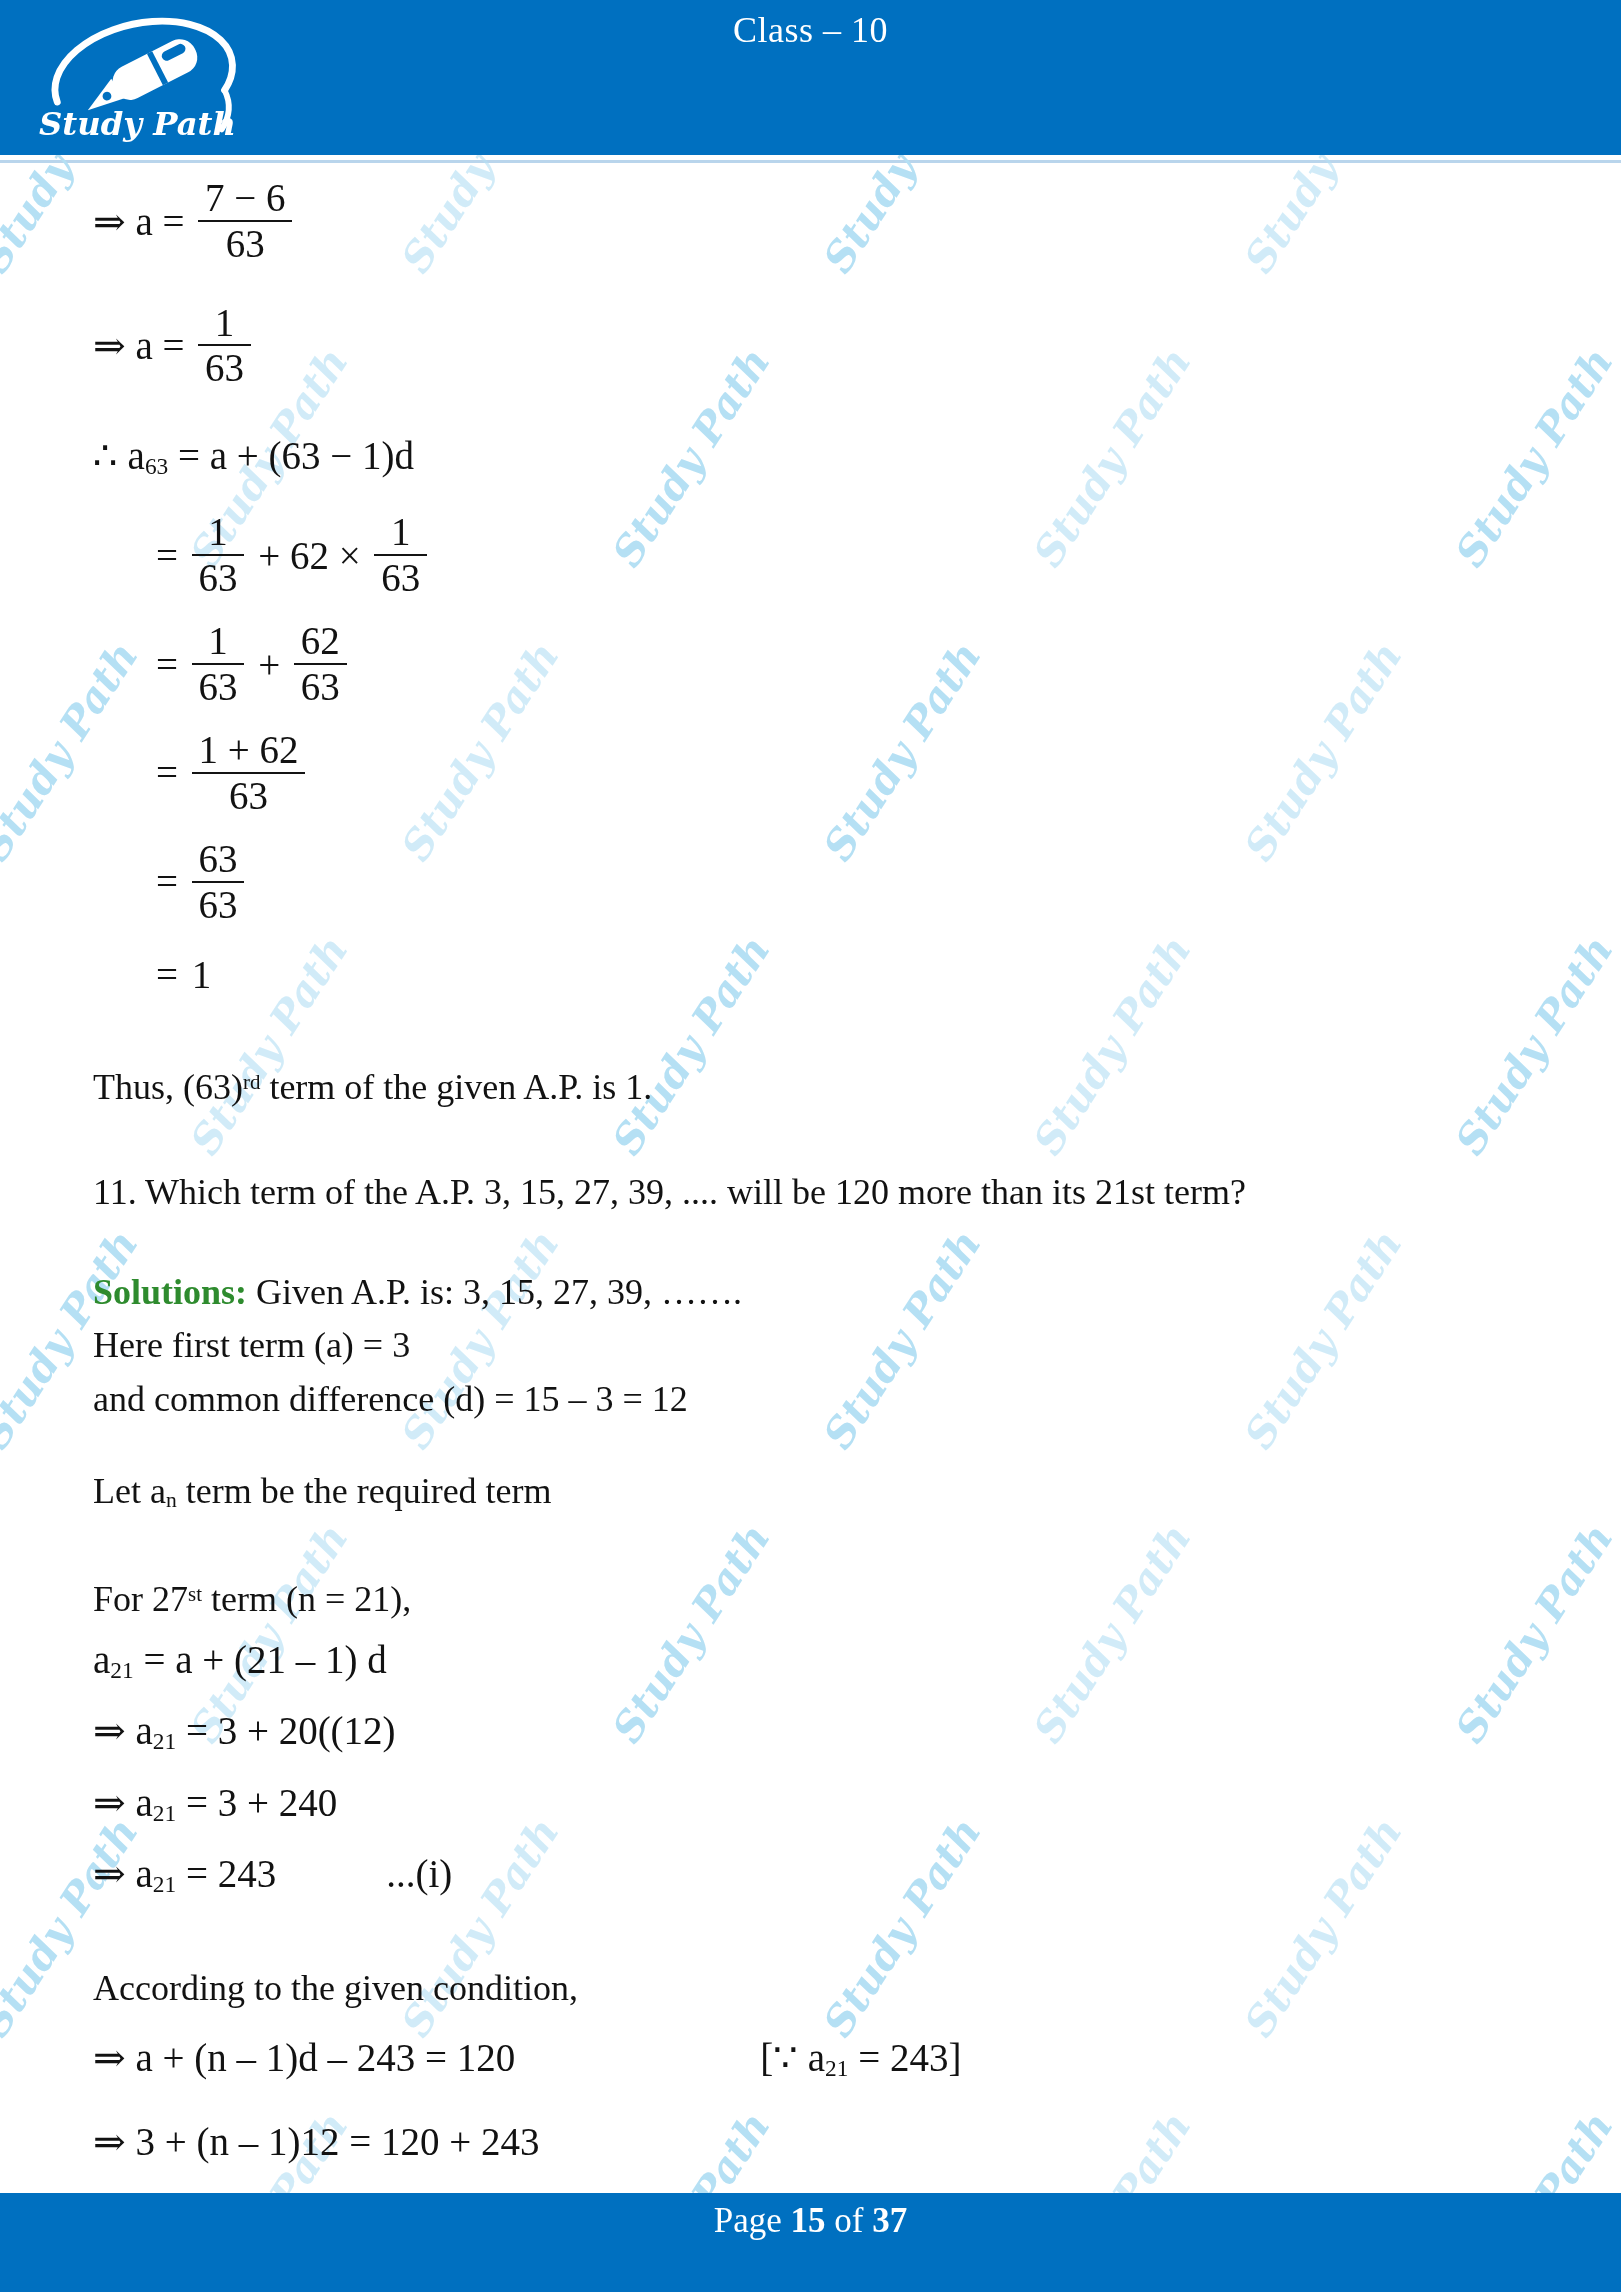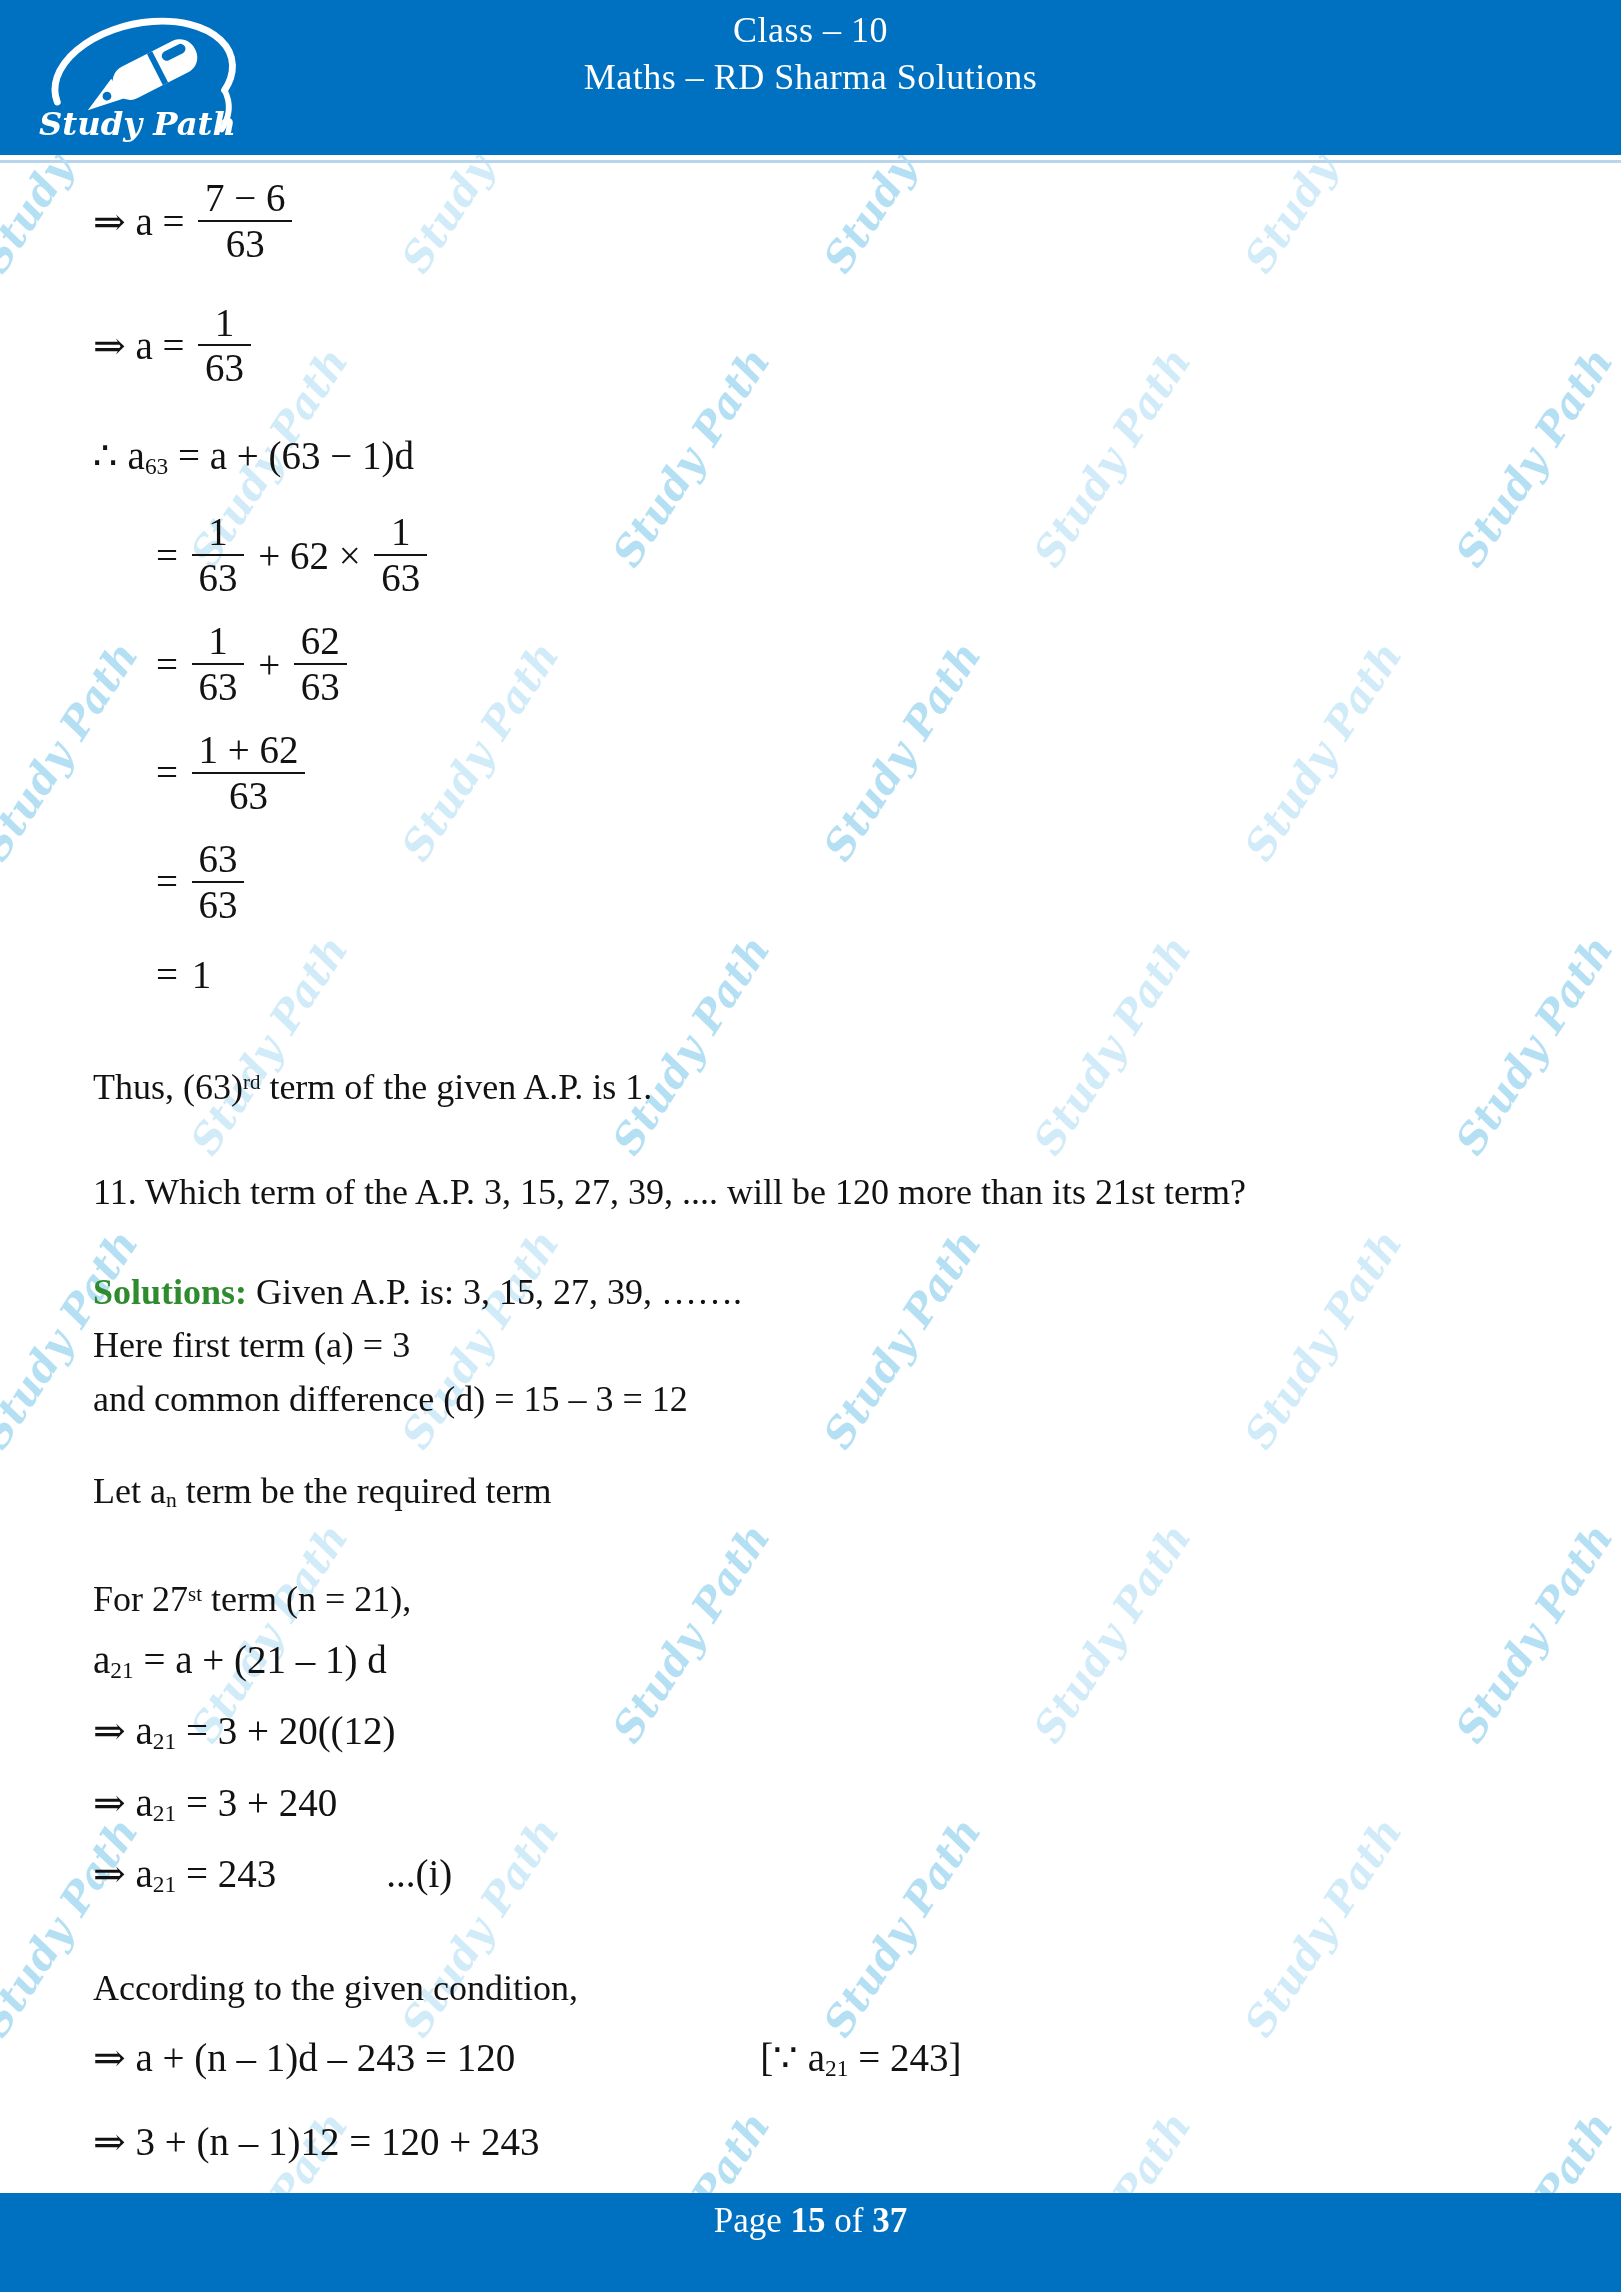--- a/index.html
+++ b/index.html
@@ -114,21 +114,20 @@
         <polygon points="56,80 92,62 95,86" fill="#ffffff"></polygon>
         <circle cx="80" cy="76" r="4.5" fill="#0070c0"></circle>
         <rect x="90" y="56" width="92" height="36" rx="17" fill="#ffffff"></rect>
         <rect x="136" y="56" width="6" height="36" fill="#0070c0"></rect>
         <rect x="148" y="62" width="26" height="10" rx="5" fill="#0070c0"></rect>
       </g>
       <text x="116" y="134" text-anchor="middle" font-family="DejaVu Serif, serif" font-style="italic" font-weight="700" font-size="33" fill="#ffffff">Study Path</text>
     </svg>
     <div class="titles">
       <div>Class – 10</div>
-      <div>Maths – RD Sharma Solutions</div>
     </div>
   </header>
   <div class="rule"></div>
 
   <main class="content">
 
     <div class="math-row m-eq1">
       <span>⇒ a =</span>
       <span class="frac">
           <span class="num">7 − 6</span>

